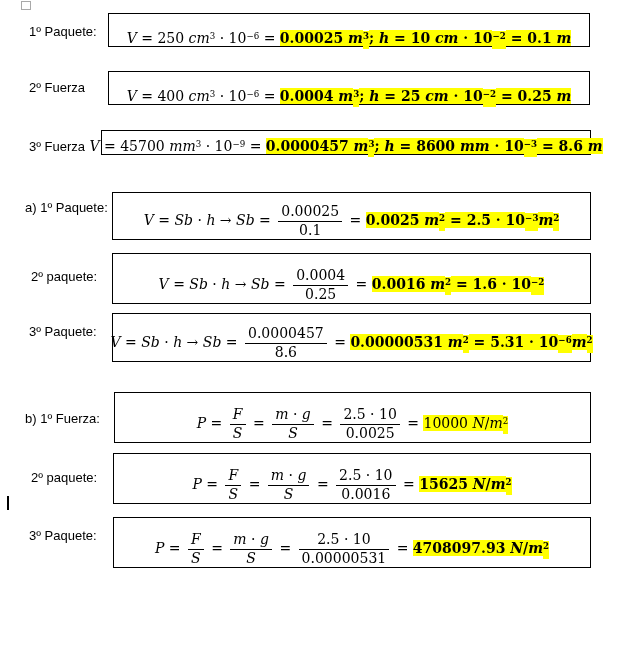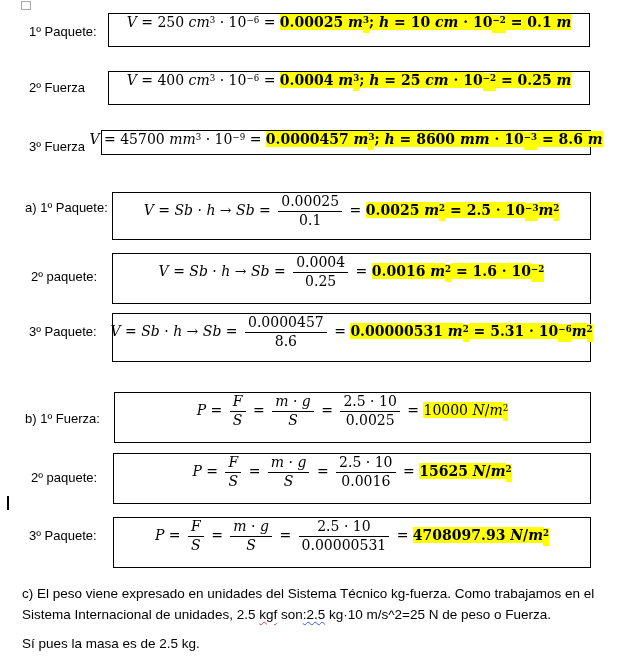--- a/index.html
+++ b/index.html
@@ -9,21 +9,21 @@
   }
   .table-handle{
     position:absolute;left:21px;top:1px;width:10px;height:9px;
     border:1px solid #a9a9a9;background:#fff;box-sizing:border-box;
   }
   .row-label{
     position:absolute;font-size:13px;color:#000;white-space:nowrap;margin-left:7px;
   }
   .fbox{
     position:absolute;border:1.5px solid #000;box-sizing:border-box;background:#fff;
-    display:flex;align-items:flex-start;justify-content:center;
+    display:flex;align-items:flex-end;justify-content:center;
   }
   .formula{
     font-family:"DejaVu Serif",serif;font-size:14px;color:#000;white-space:pre;
   }
   .it{font-style:italic;}
   .b{font-weight:bold;}
   .hl{background:#ffff00;}
   .sup{font-size:0.62em;vertical-align:0.52em;}
   .sup.hl{padding-bottom:0.95em;}
   .frac{display:inline-block;vertical-align:middle;text-align:center;margin:0 3px;}
@@ -90,17 +90,14 @@
     <div class="formula"><span class="it">P</span><span> = </span><span class="frac"><span class="num"><span class="it">F</span></span><span class="den"><span class="it">S</span></span></span><span> = </span><span class="frac"><span class="num"><span class="it">m</span><span> · </span><span class="it">g</span></span><span class="den"><span class="it">S</span></span></span><span> = </span><span class="frac"><span class="num"><span>2.5 · 10</span></span><span class="den"><span>0.0016</span></span></span><span> = </span><span class="hl b">15625 </span><span class="hl b it">N</span><span class="hl b">/</span><span class="hl b it">m</span><span class="hl b sup">2</span></div>
   </div>
 
   <div class="text-cursor"></div>
 
   <div class="row-label" style="left:22px;top:528px">3º Paquete:</div>
   <div class="fbox" style="left:113px;top:517px;width:478px;height:51px">
     <div class="formula"><span class="it">P</span><span> = </span><span class="frac"><span class="num"><span class="it">F</span></span><span class="den"><span class="it">S</span></span></span><span> = </span><span class="frac"><span class="num"><span class="it">m</span><span> · </span><span class="it">g</span></span><span class="den"><span class="it">S</span></span></span><span> = </span><span class="frac"><span class="num"><span>2.5 · 10</span></span><span class="den"><span>0.00000531</span></span></span><span> = </span><span class="hl b">4708097.93 </span><span class="hl b it">N</span><span class="hl b">/</span><span class="hl b it">m</span><span class="hl b sup">2</span></div>
   </div>
 
-  <div class="footer-par"><span>c) El peso viene expresado en unidades del Sistema Técnico kg-fuerza. Como trabajamos en el
-Sistema Internacional de unidades, 2.5 </span><span class="rw">kgf</span><span> son</span><span class="uw">:2.5</span><span> kg·10 m/s^2=25 N de peso o Fuerza.</span></div>
-  <div class="footer-par2">Sí pues la masa es de 2.5 kg.</div>
 
 </div>
 
 </body></html>

